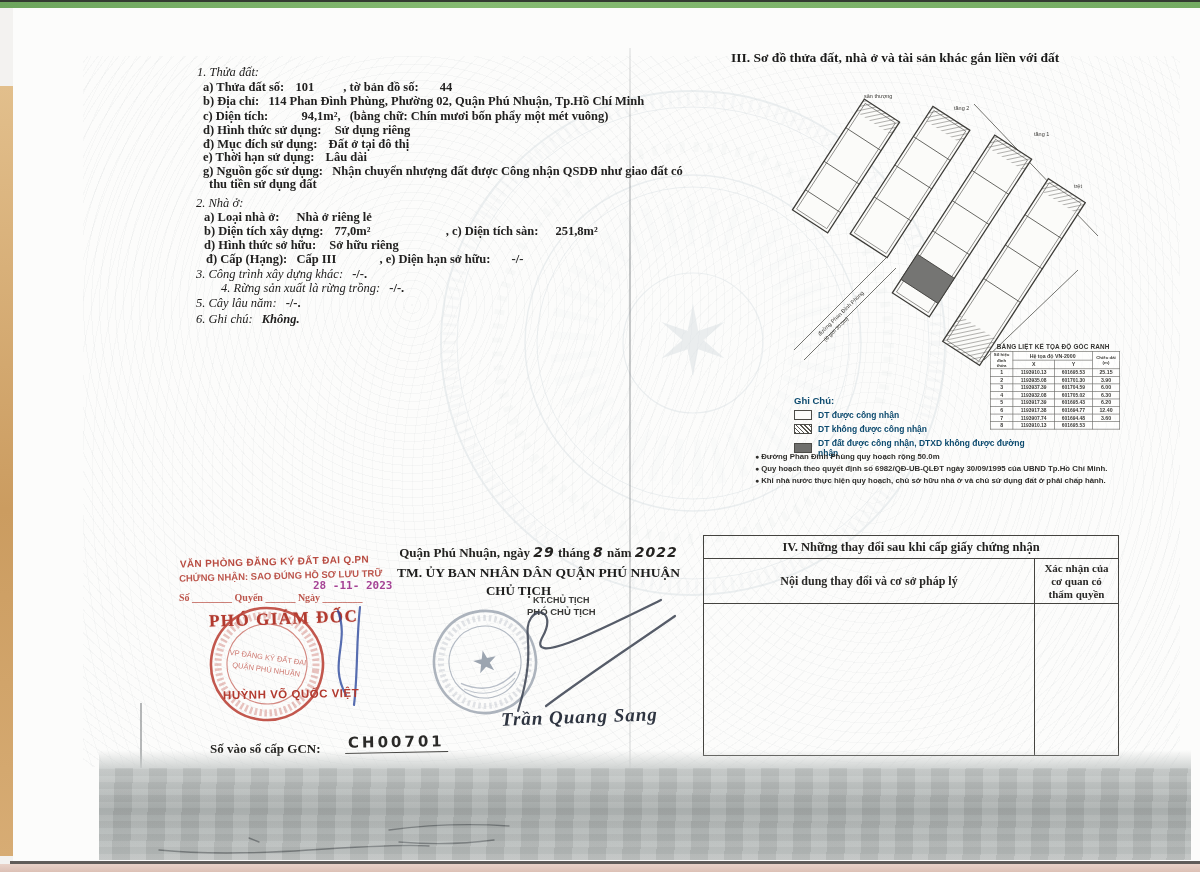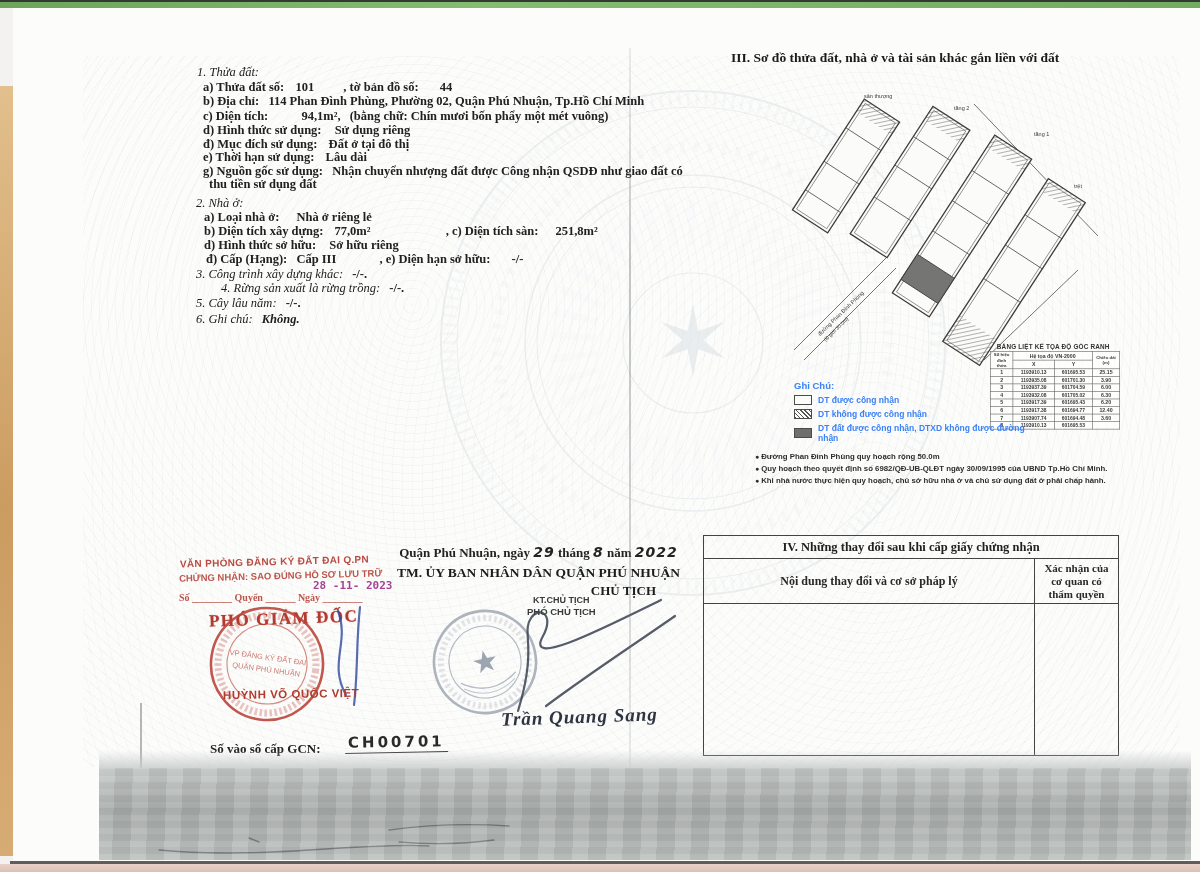--- a/index.html
+++ b/index.html
@@ -31,36 +31,36 @@
   .diagram{left:773px;top:80px;width:330px;height:285px;}
   
   .coordwrap{left:977px;top:335px;width:224px;transform:scale(.58);transform-origin:top left;color:#33322f;}
   .coordtitle{font:700 11px "Liberation Sans",sans-serif;text-align:center;width:218px;letter-spacing:.3px;margin-bottom:2px;}
   table.coord{border-collapse:collapse;background:rgba(255,255,255,.55);}
   table.coord th,table.coord td{border:1px solid #5b5a56;font:600 9px "Liberation Sans",sans-serif;
      padding:1px 2px;text-align:center;color:#3a3935;}
   table.coord td.num{font-size:8.5px;}
   table.coord td.len{font-size:9px;}
   
-  .legend{left:781px;top:372px;width:240px;font-family:"Liberation Sans",sans-serif;color:#3b82f6;}
+  .legend{left:781px;top:387px;width:240px;font-family:"Liberation Sans",sans-serif;color:#0c4a6e;}
   .legend .hd{font:700 9.5px "Liberation Sans",sans-serif;margin-bottom:4px;}
   .legend .row{display:flex;align-items:center;margin-bottom:4px;}
   .sw{width:16px;height:8px;border:1px solid #4c4b47;margin-right:6px;flex:0 0 auto;background:#fbfbfa;}
   .sw.hatch{background:repeating-linear-gradient(45deg,#57564f 0 1px,rgba(255,255,255,.7) 1px 3px);}
   .sw.dark{background:#6f6f6d;}
   .legend .lbl{font:600 8.5px "Liberation Sans",sans-serif;}
   .notes{left:742px;top:443px;width:430px;color:#2e2d2a;}
   .notes .note{font:600 7.8px "Liberation Sans",sans-serif;line-height:12px;white-space:nowrap;}
   .notes .note::before{content:"● ";font-size:7px;}
   
   .signing-center{left:368px;top:536px;width:315px;text-align:center;}
   .dateline{font:600 13px "Liberation Serif",serif;color:#242321;white-space:nowrap;}
   .dateline .hand{font:italic 700 14px "DejaVu Sans",sans-serif;letter-spacing:1px;}
   .committee{font:700 13.5px "Liberation Serif",serif;color:#1d1d1c;margin-top:4px;white-space:nowrap;}
-  .chairman{font:700 13px "Liberation Serif",serif;color:#1d1d1c;margin-top:2px;margin-right:40px;text-align:right;}
+  .chairman{font:700 13px "Liberation Serif",serif;color:#1d1d1c;margin-top:2px;margin-right:40px;}
   .ktline{position:absolute;font:700 9px "Liberation Sans",sans-serif;color:#3a3a38;}
   .signer{position:absolute;left:488px;top:698px;font:italic 700 19px "Liberation Serif",serif;color:#2e3440;letter-spacing:1px;transform:rotate(-2deg);}
   
   .red{color:#b23a2f;}
   .stamp-line{position:absolute;white-space:nowrap;font-family:"Liberation Sans",sans-serif;}
   .stamp-office{left:167px;top:548px;font:700 10px "Liberation Sans",sans-serif;transform:rotate(-1.5deg);letter-spacing:.3px;opacity:.9;}
   .stamp-certify{left:166px;top:562px;font:700 9.5px "Liberation Sans",sans-serif;transform:rotate(-1.5deg);opacity:.85;}
   .stamp-date{left:300px;top:571px;font:700 11px "DejaVu Sans Mono",monospace;color:#9c2f8a;opacity:.9;}
   .stamp-fields{left:166px;top:584px;font:600 10px "Liberation Serif",serif;opacity:.85;}
   .stamp-title{left:196px;top:601px;font:700 17px "Liberation Serif",serif;letter-spacing:1.5px;transform:rotate(-2deg);text-shadow:0 0 1px rgba(178,58,47,.6);}

